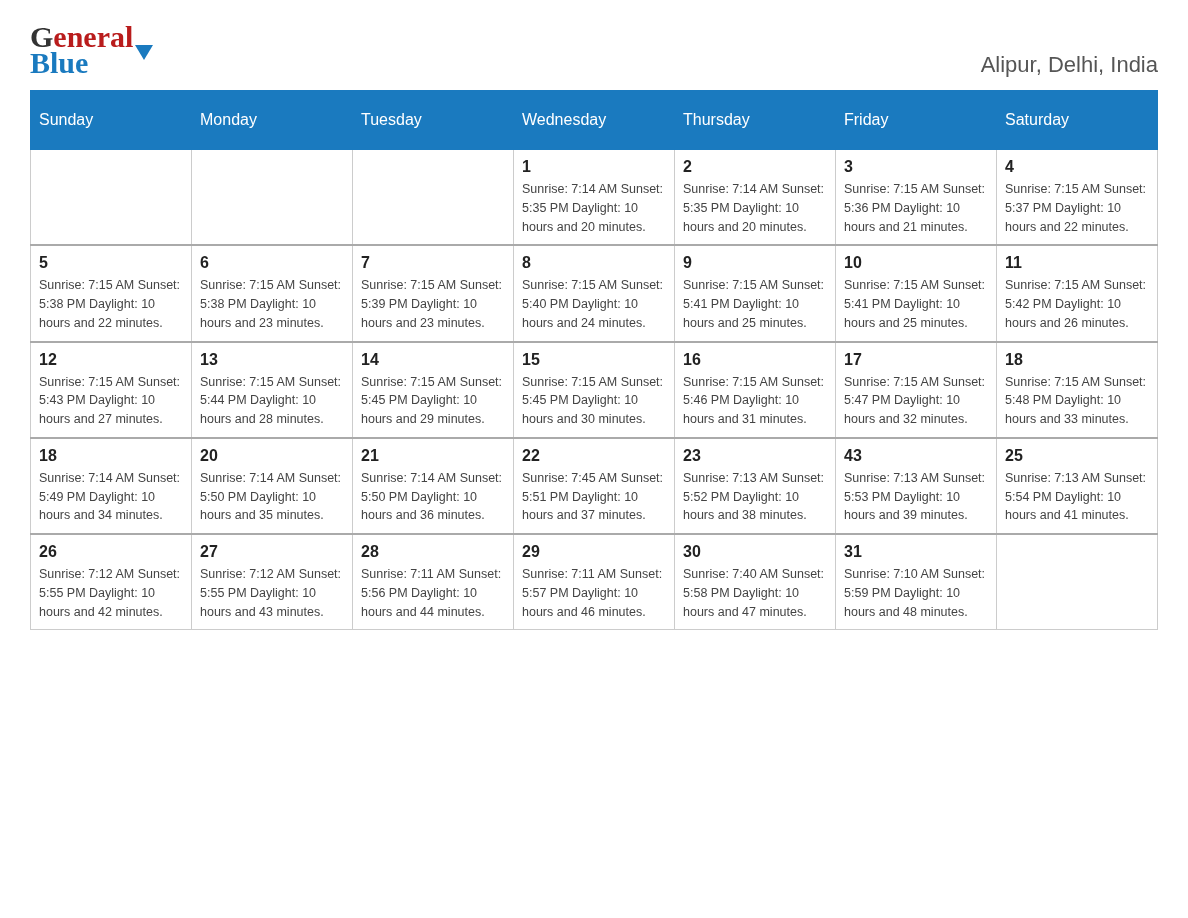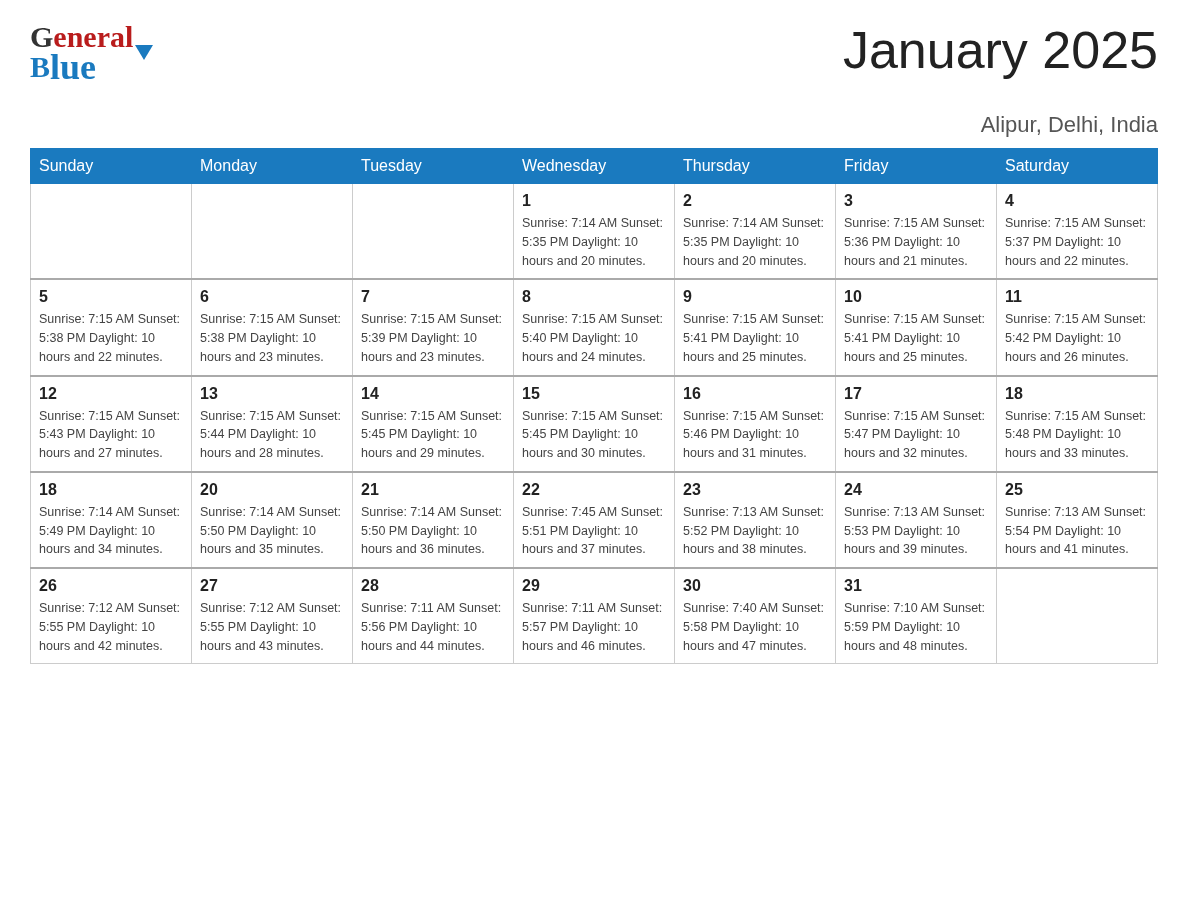--- a/index.html
+++ b/index.html
@@ -37,21 +37,21 @@
     .calendar {
       width: 100%;
       border-collapse: collapse;
       margin-top: 5px;
     }
     .calendar th {
       background-color: #1a7abf;
       color: #fff;
       font-size: 16px;
       font-weight: normal;
-      padding: 8px 8px;
+      padding: 20px 8px;
       text-align: left;
       border: 1px solid #1a7abf;
     }
     .calendar td {
       vertical-align: top;
       border: 1px solid #ccc;
       padding: 8px;
       width: calc(100% / 7);
       min-height: 110px;
     }
@@ -100,21 +100,21 @@
       top: 6px;
       margin-left: 2px;
     }
     .logo-b {
       font-size: 30px;
       font-weight: bold;
       color: #1a7abf;
       font-family: Georgia, serif;
     }
     .logo-lue {
-      font-size: 36px;
+      font-size: 30px;
       font-weight: bold;
       color: #1a7abf;
       font-family: Georgia, serif;
     }
     .logo-row1 { display: flex; align-items: flex-end; }
     .logo-row2 { display: flex; align-items: center; margin-top: -8px; }
   </style>
 </head>
 <body>
 
@@ -124,21 +124,20 @@
       <span class="logo-g">G</span>
       <span class="logo-eneral">eneral</span>
       <span class="logo-triangle"></span>
     </div>
     <div class="logo-row2">
       <span class="logo-b">B</span>
       <span class="logo-lue">lue</span>
     </div>
   </div>
   <div class="title-block">
-    <div class="main-title">January 2025</div>
     <div class="subtitle">Alipur, Delhi, India</div>
   </div>
 </div>
 
 <table class="calendar">
   <thead>
     <tr>
     <th>Sunday</th>
         <th>Monday</th>
         <th>Tuesday</th>
@@ -314,21 +313,21 @@
 and 37 minutes.</div>
         </td>
         <td>
           <span class="day-number">23</span>
           <div class="day-info">Sunrise: 7:13 AM
 Sunset: 5:52 PM
 Daylight: 10 hours
 and 38 minutes.</div>
         </td>
         <td>
-          <span class="day-number">24</span>
+          <span class="day-number">43</span>
           <div class="day-info">Sunrise: 7:13 AM
 Sunset: 5:53 PM
 Daylight: 10 hours
 and 39 minutes.</div>
         </td>
         <td>
           <span class="day-number">25</span>
           <div class="day-info">Sunrise: 7:13 AM
 Sunset: 5:54 PM
 Daylight: 10 hours

